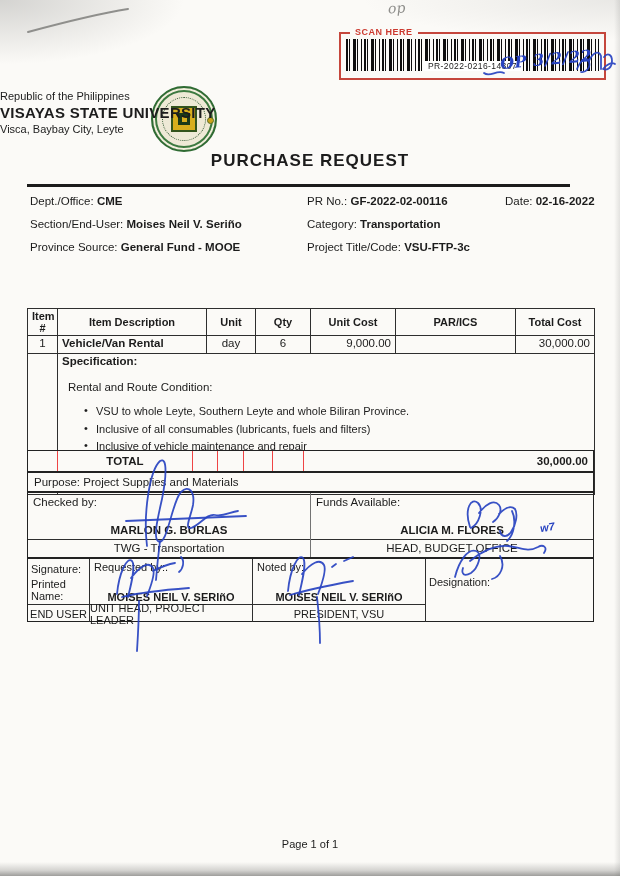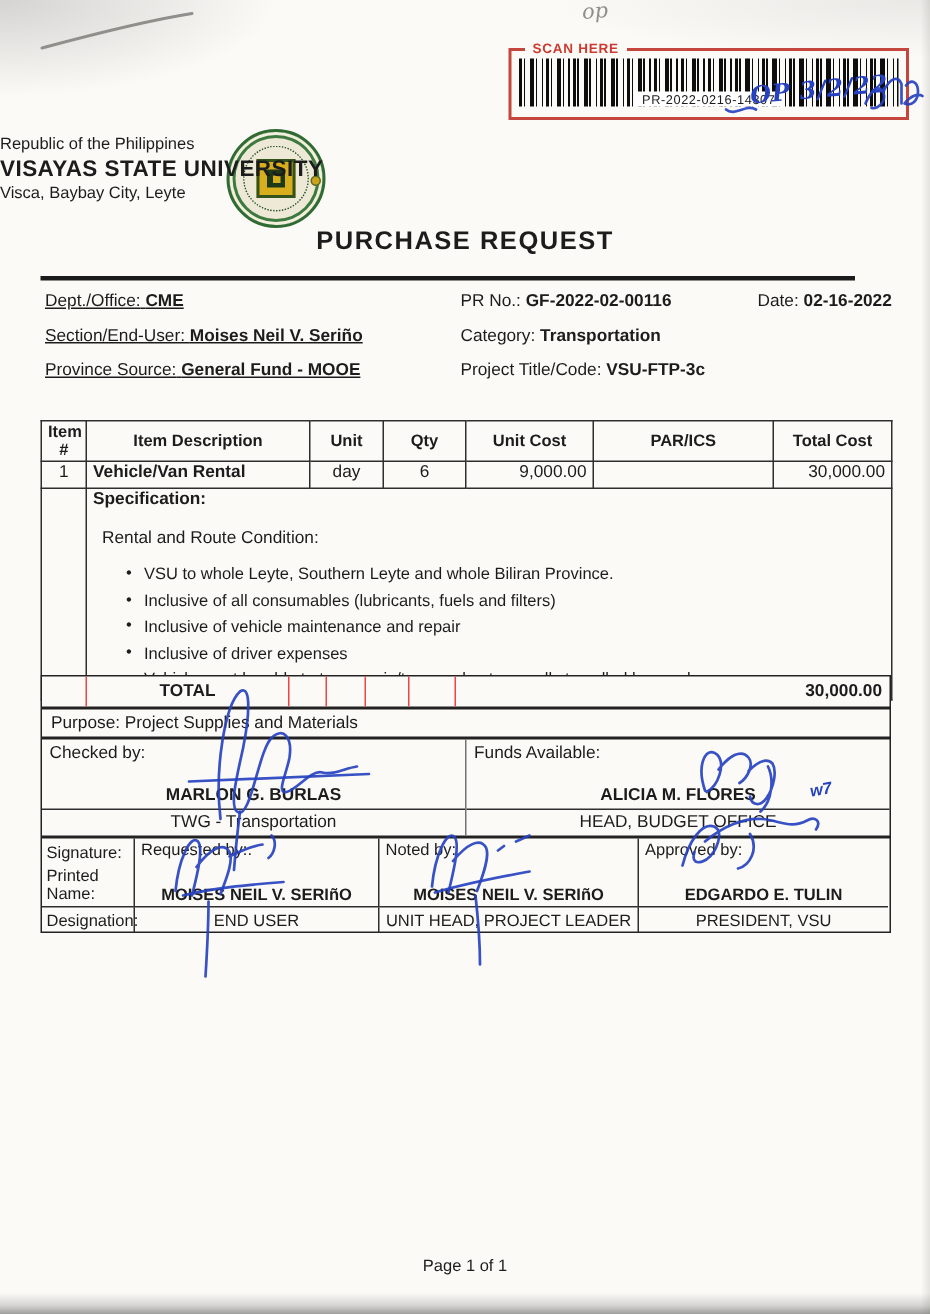--- a/index.html
+++ b/index.html
@@ -51,30 +51,30 @@
   .seal-dot { position:absolute; right:1px; top:29px; width:7px; height:7px; border-radius:50%;
     background:#caa31b; border:1px solid #5a6b20; }
   .letterhead { position:absolute; left:0; right:0; top:90px; line-height:1.25; }
   .lh-small { font-size:11px; }
   .lh-univ { font-size:15px; font-weight:bold; letter-spacing:.3px; }
   .page-title { position:absolute; left:0; right:0; top:151px; text-align:center;
     font-size:17px; font-weight:bold; letter-spacing:1px; }
   .title-rule { position:absolute; left:27px; width:543px; top:184px; height:2.5px; background:#1b1b1b; }
 
   
-  .meta-row { position:absolute; left:30px; right:20px; height:15px; font-size:11.5px;text-decoration:underline; }
+  .meta-row { position:absolute; left:30px; right:20px; height:15px; font-size:11.5px; }
   .meta-right { position:absolute; left:277px; top:0; }
   .meta-date { position:absolute; left:475px; top:0; }
   .meta b { font-weight:bold; }
 
   
   table.items { position:absolute; left:27px; top:280px; width:567px;
     border-collapse:collapse; table-layout:fixed; font-size:11.5px; }
   table.items th, table.items td { border:1px solid #2e2e2e; padding:1px 4px; vertical-align:top; }
-  table.items { border:1.5px solid #222; }
+  table.items { border:1.5px solid #222;margin-top:28px; }
   table.items th { font-size:11px; font-weight:bold; text-align:center; vertical-align:middle; height:22px; }
   th.th-item { font-size:8.5px; line-height:1.1; }
   td.c { text-align:center; } td.r { text-align:right; } td.b { font-weight:bold; }
   tr.item-row td { height:18px; }
   td.spec-cell { height:128px; padding:3px 6px; }
   .spec-title { font-weight:bold; font-size:11.5px; }
   .spec-sub { margin:14px 0 0 6px; font-size:11.5px; }
   .spec-list { margin:12px 0 0 34px; list-style:none; }
   .spec-list li { margin-bottom:5.5px; font-size:11px; position:relative; }
   .spec-list li::before { content:"•"; position:absolute; left:-12px; top:-1px; }
@@ -254,24 +254,20 @@
       <span>Printed Name:</span>
     </div>
     <div class="sig-cell">
       <span class="sig-head">Requested by:.</span>
       <div class="sig-name">MOISES NEIL V. SERIñO</div>
     </div>
     <div class="sig-cell">
       <span class="sig-head">Noted by:</span>
       <div class="sig-name">MOISES NEIL V. SERIñO</div>
     </div>
-    <div class="sig-cell">
-      <span class="sig-head">Approved by:</span>
-      <div class="sig-name">EDGARDO E. TULIN</div>
-    </div>
     <div class="sig-cell rowb labcol">Designation:</div>
     <div class="sig-cell rowb">END USER</div>
     <div class="sig-cell rowb">UNIT HEAD, PROJECT LEADER</div>
     <div class="sig-cell rowb">PRESIDENT, VSU</div>
   </div>
 
   <div class="footer">Page 1 of 1</div>
 
   <svg class="overlay" viewBox="0 0 620 876">
 

